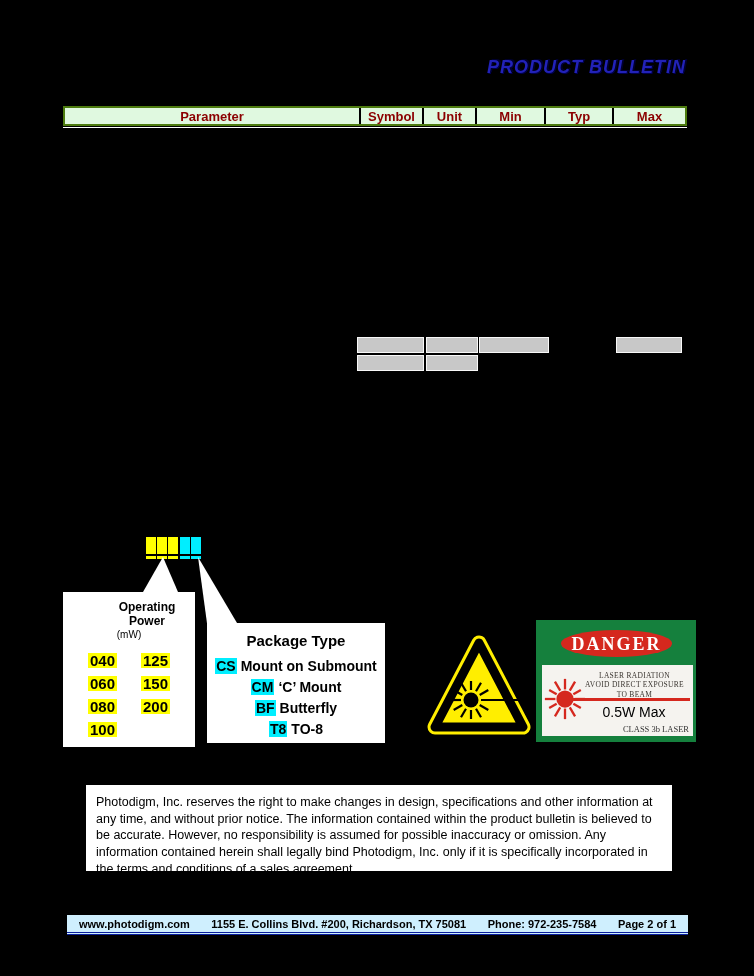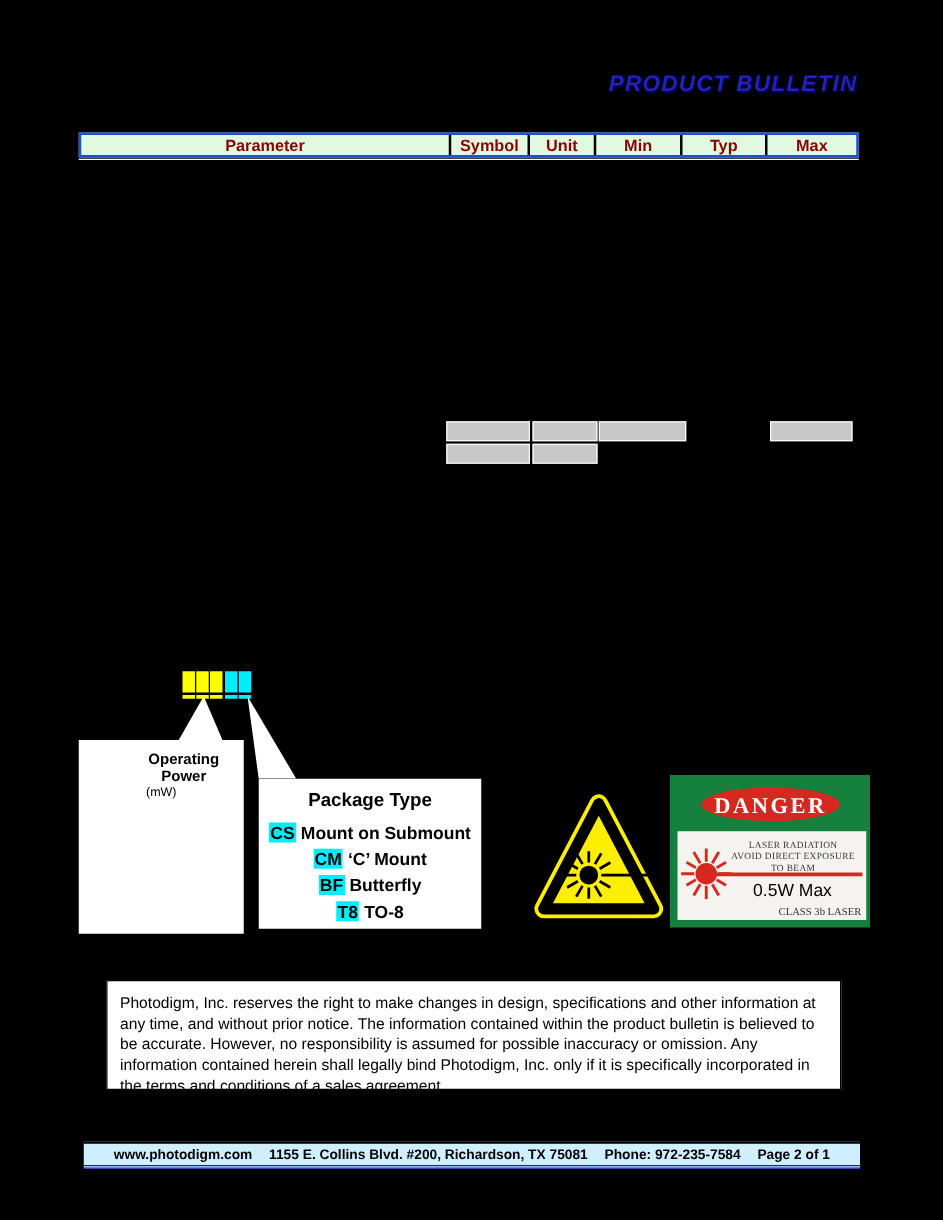--- a/index.html
+++ b/index.html
@@ -14,21 +14,21 @@
     font-size:18px; font-weight:bold; font-style:italic;
     color:#2222b8; letter-spacing:1px;
     text-shadow:2px -1px 0 #000030, 1px 1px 0 #000050;
     white-space:nowrap;
   }
 
   
   .spec-header {
     position:absolute; left:63px; top:106px; width:624px; height:20px;
     box-sizing:border-box; display:flex; background:#e0f9e0;
-    border:2px solid #1d4ed8;
+    border:2px solid #4d7c0f;
   }
   .spec-header .cell {
     box-sizing:border-box; border-right:2px solid #000;
     display:flex; align-items:center; justify-content:center;
     color:#8b0000; font-weight:bold; font-size:13px; white-space:nowrap;
   }
   .spec-header .cell:last-child { border-right:none; }
   .c-param  { flex:0 0 296px; }
   .c-symbol { flex:0 0 63px; }
   .c-unit   { flex:0 0 53px; }
@@ -139,21 +139,21 @@
     box-sizing:border-box; background:#fff; border:1px solid #000;
     padding:9px 10px; font-size:12.5px; line-height:1.33; color:#000;
   }
 
   
   .footer {
     position:absolute; left:67px; top:913px; width:621px; height:22px;
     box-sizing:border-box; background:#cfeffe;
     border-top:2px solid #000; border-bottom:3px double #0a1f9e;
     display:flex; align-items:center; justify-content:space-between;
-    padding:0 24px; font-weight:bold; font-size:11px; color:#000; white-space:nowrap;
+    padding:0 12px; font-weight:bold; font-size:11px; color:#000; white-space:nowrap;
   }
 </style>
 </head>
 <body>
 
 <div class="page">
 
   <div class="pb-title">PRODUCT BULLETIN</div>
 
   <div class="spec-header">
@@ -183,20 +183,33 @@
   <div class="pn-ul yellow b3"></div>
   <div class="pn-ul cyan b4"></div>
   <div class="pn-ul cyan b5"></div>
 
   <div class="arrow arrow-op"></div>
   <div class="arrow arrow-pt"></div>
 
   <div class="op-box">
     <div class="op-title">Operating Power</div>
     <div class="op-unit">(mW)</div>
+    <div class="op-cols">
+      <div class="op-col">
+        <span class="op-val">040</span>
+        <span class="op-val">060</span>
+        <span class="op-val">080</span>
+        <span class="op-val">100</span>
+      </div>
+      <div class="op-col">
+        <span class="op-val">125</span>
+        <span class="op-val">150</span>
+        <span class="op-val">200</span>
+      </div>
+    </div>
   </div>
 
   <div class="pt-box">
     <div class="pt-title">Package Type</div>
     <div class="pt-list">
       <div class="pt-row">
         <span class="pt-code">CS</span><span class="pt-label">Mount on Submount</span>
       </div>
       <div class="pt-row">
         <span class="pt-code">CM</span><span class="pt-label">‘C’ Mount</span>

